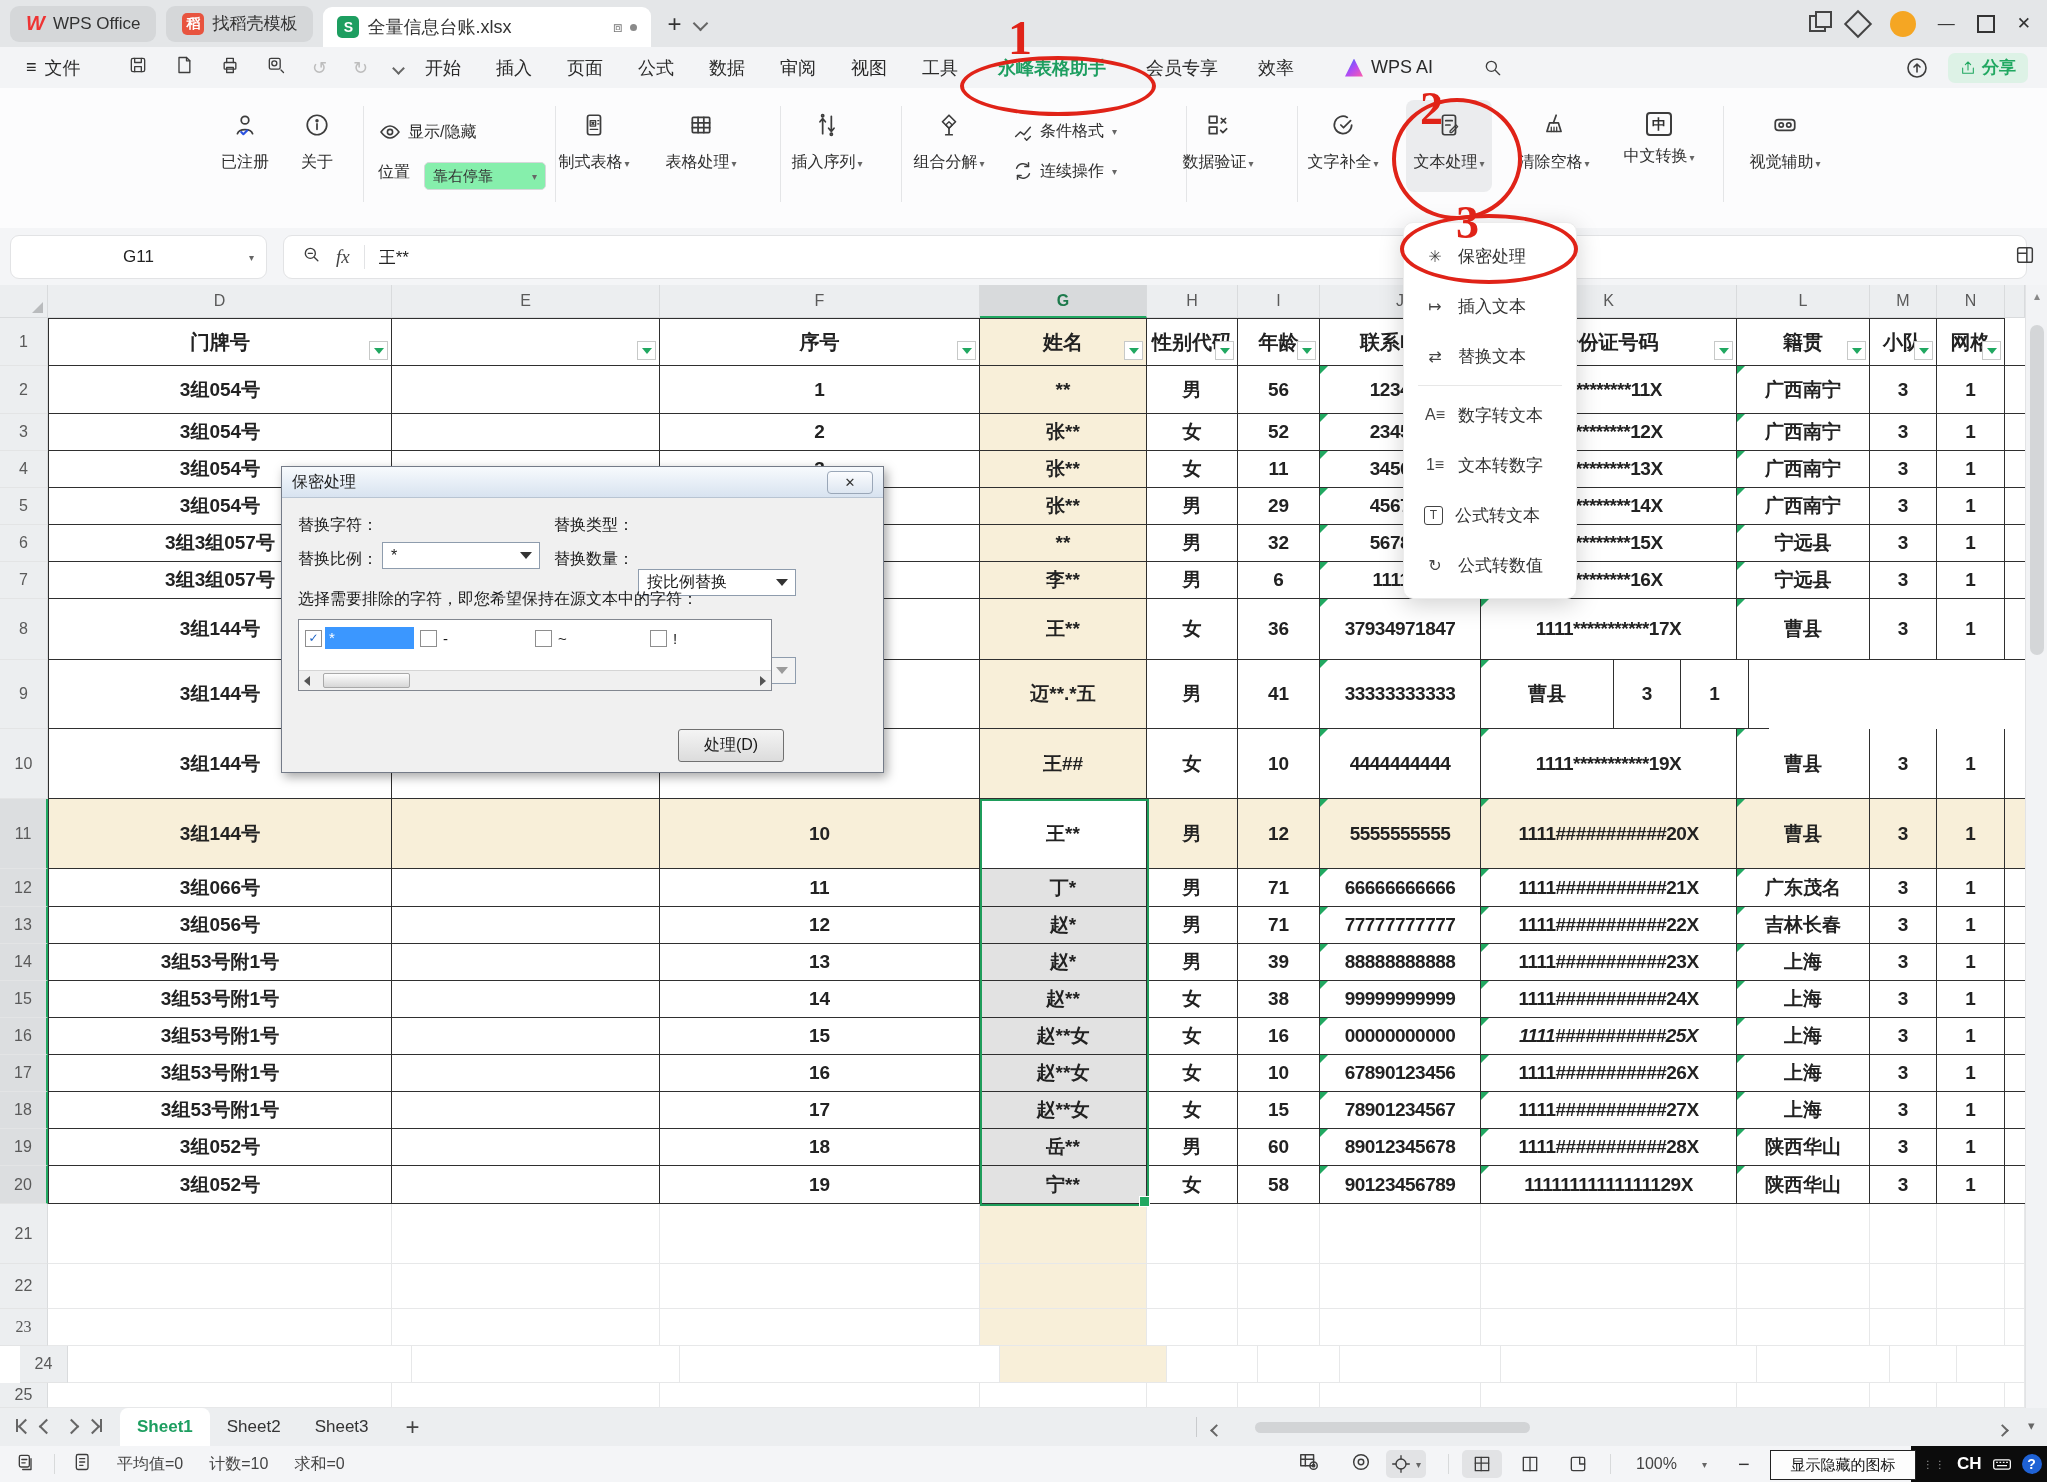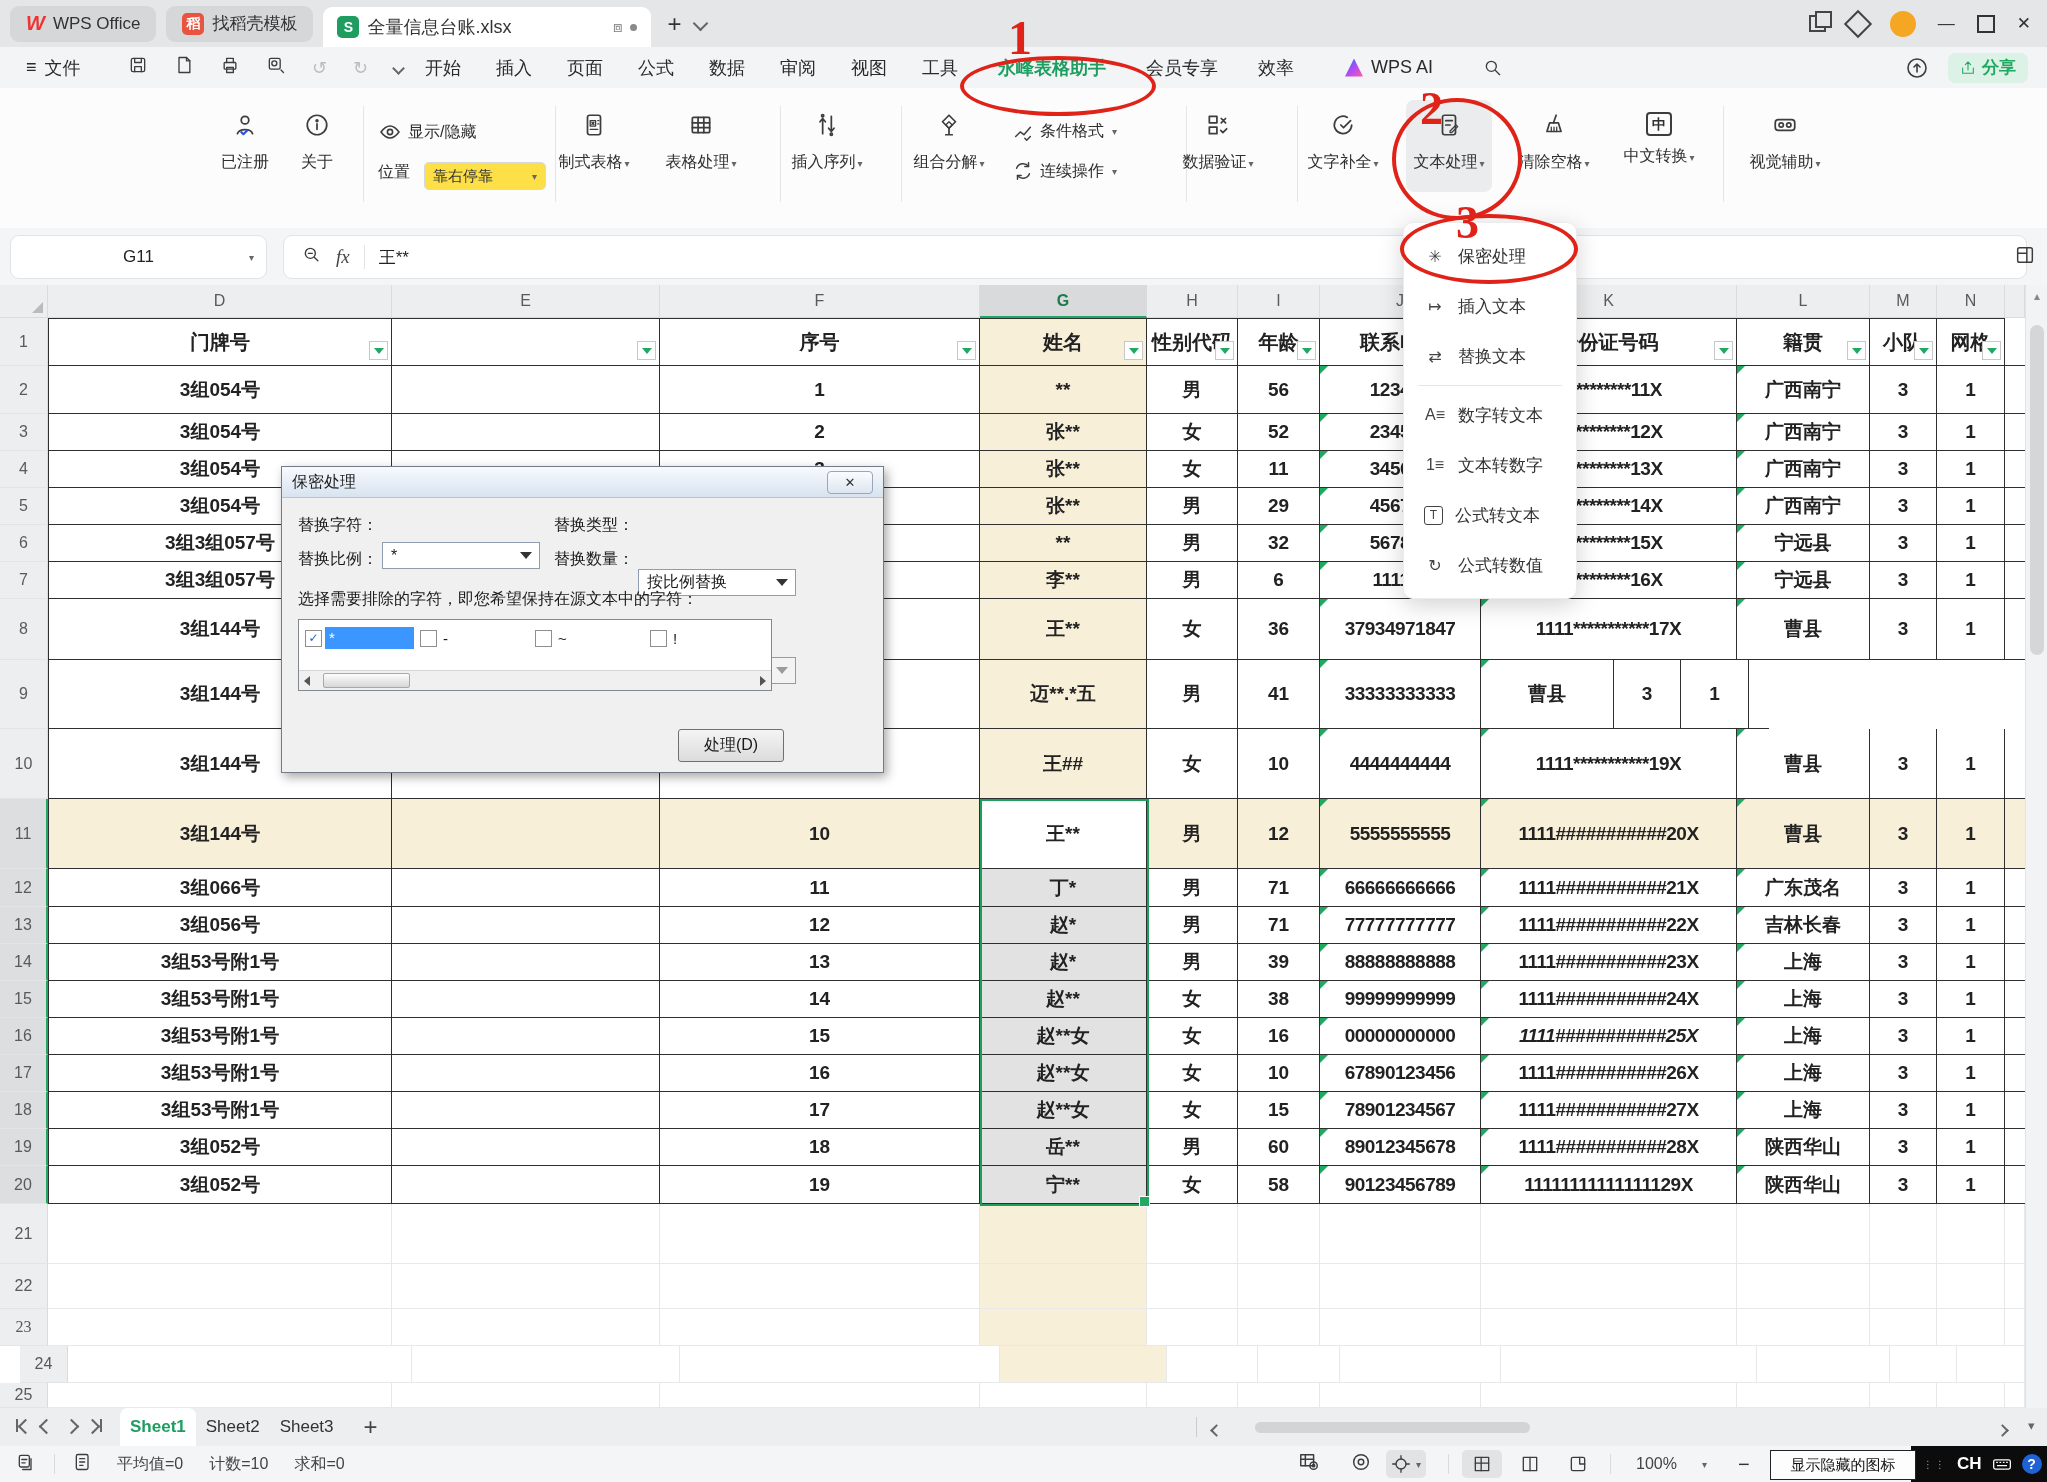--- a/index.html
+++ b/index.html
@@ -30,21 +30,21 @@
   .sharepill{background:#ddf2e6;color:#21a861;border-radius:7px;height:30px;display:flex;align-items:center;
              padding:0 12px;font-size:17px;font-weight:bold;gap:6px}
   
   .ribbon{left:0;top:88px;width:2047px;height:140px;background:#fcfcfd;border-bottom:1px solid #e3e4e6}
   .rb{position:absolute;top:24px;width:110px;text-align:center;color:#2f2f2f}
   .rb svg{display:inline-block}
   .rbl{font-size:16px;margin-top:10px;white-space:nowrap}
   .dd{font-size:10px;color:#666;margin-left:2px}
   .rbrow{position:absolute;display:flex;align-items:center;gap:6px;font-size:16px;color:#2f2f2f;white-space:nowrap}
   .vdiv{position:absolute;top:18px;width:1px;height:96px;background:#e4e5e7}
-  .posdrop{position:absolute;border:1px solid #d6d8da;border-radius:5px;background:#fde047;height:26px;
+  .posdrop{position:absolute;border:1px solid #d6d8da;border-radius:5px;background:#86efac;height:26px;
            display:flex;align-items:center;justify-content:space-between;padding:0 8px;font-size:15px;color:#333}
   .rb-active-bg{position:absolute;left:1406px;top:12px;width:86px;height:92px;background:#ebecee;border-radius:8px}
   .boxedzh{display:inline-block;border:2px solid #3d3d3d;border-radius:4px;width:22px;height:20px;line-height:20px;font-size:14px;font-weight:bold}
   
   .fbar{left:0;top:228px;width:2047px;height:57px;background:#f4f5f7;display:flex;align-items:center}
   .namebox{position:absolute;left:10px;top:7px;width:255px;height:42px;background:#fff;border:1px solid #e2e3e5;
            border-radius:9px;display:flex;align-items:center;justify-content:center;font-size:17px;color:#222}
   .namebox .dd{position:absolute;right:12px}
   .fxbox{position:absolute;left:283px;top:7px;width:1724px;height:42px;background:#fff;border:1px solid #e2e3e5;
          border-radius:9px;display:flex;align-items:center;font-size:17px;color:#222;gap:14px;padding-left:18px}
@@ -65,21 +65,21 @@
   .selbox{left:980px;top:799px;width:165px;height:403px;border:2px solid #1f9d5b;pointer-events:none;z-index:25}
   .fillhandle{left:1139px;top:1196px;width:9px;height:9px;background:#21a861;border:1px solid #fff;z-index:26}
   .vscroll{left:2025px;top:285px;width:22px;height:1123px;background:#f2f3f5;border-left:1px solid #e2e3e5}
   .vthumb{position:absolute;left:4px;top:40px;width:14px;height:330px;background:#d4d6d8;border-radius:7px}
   
   .sheetbar{left:0;top:1408px;width:2047px;height:38px;background:#eceef0;display:flex;align-items:center;border-bottom:1px solid #dfe1e3}
   .chev{display:inline-block;width:9px;height:9px;border-left:2px solid #666;border-bottom:2px solid #666}
   .chev.l{transform:rotate(45deg)}
   .chev.r{transform:rotate(225deg)}
   .endbar{display:inline-block;width:2px;height:13px;background:#666;margin:0 2px}
-  .stab{height:38px;display:flex;align-items:center;padding:0 10px;font-size:17px;color:#333}
+  .stab{height:38px;display:flex;align-items:center;padding:0 17px;font-size:17px;color:#333}
   .stab.active{background:#fff;color:#1d9e60;font-weight:bold;border-radius:8px 8px 0 0}
   .hthumb{position:absolute;left:1255px;top:14px;width:275px;height:11px;background:#d2d4d6;border-radius:6px}
   
   .statusbar{left:0;top:1446px;width:2047px;height:36px;background:#f4f5f7;display:flex;align-items:center;font-size:16px;color:#444}
   .sb-ic{color:#555;font-size:17px;margin:0 10px}
   .sb-box{width:40px;height:28px;border-radius:5px;display:flex;align-items:center;justify-content:center;gap:3px}
   .sb-box.on{background:#e2e3e5}
   .imetray{left:1911px;top:1446px;width:136px;height:36px;background:#0c0c0c;color:#fff;display:flex;align-items:center;
            gap:10px;padding-left:12px;box-sizing:border-box;z-index:72}
   .qmark{width:20px;height:20px;border-radius:50%;background:#1f62d5;color:#fff;font-size:14px;font-weight:bold;

